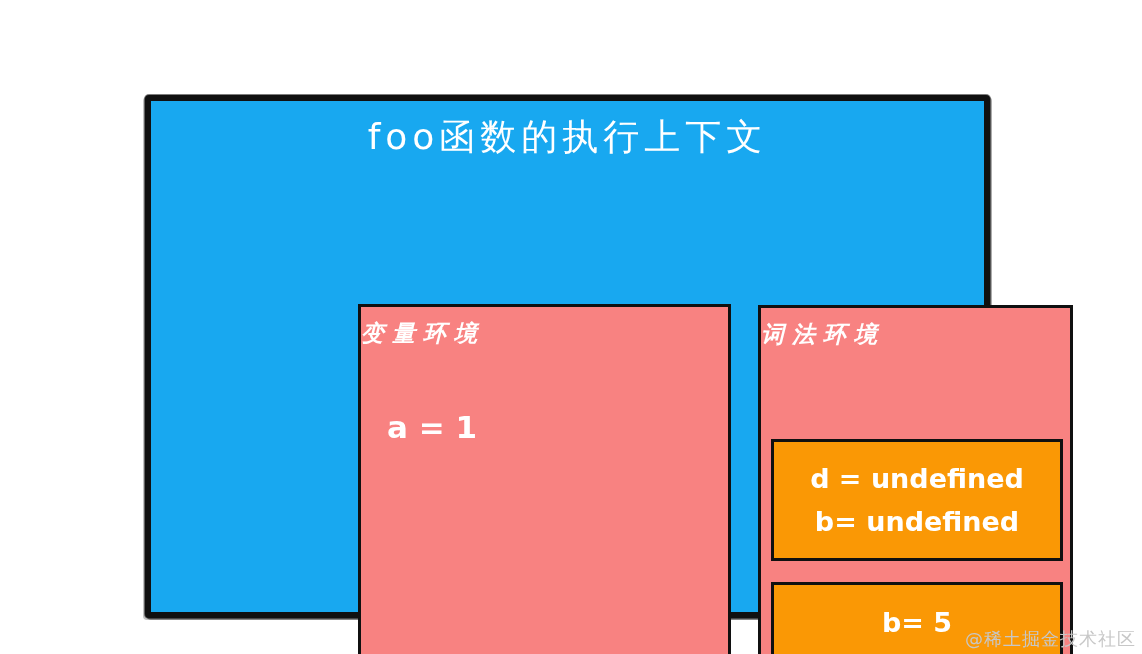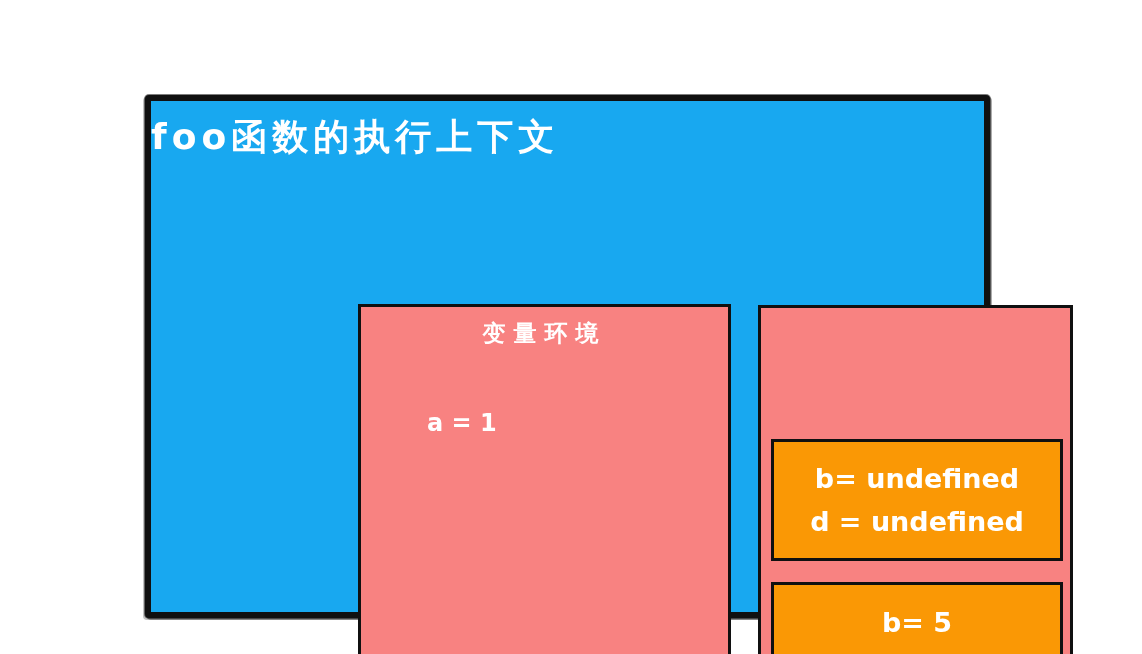--- a/index.html
+++ b/index.html
@@ -21,49 +21,48 @@
   
   .ec-box {
     position: absolute; left: 145px; top: 95px; width: 845px; height: 523px;
     background: var(--blue);
     border: 6px solid var(--border);
     border-radius: 4px;
     box-shadow: 0 0 0 1px rgba(16,16,16,.55), 2px 2px 0 0 rgba(16,16,16,.35), -2px 2px 0 0 rgba(16,16,16,.25);
   }
   .ec-title {
     position: absolute; left: 0; right: 0; top: 12px;
-    text-align: left;
+    text-align: center;
     color: var(--text);
-    font-size: 36px; font-weight: bold; letter-spacing: 5px;
+    font-size: 36px; font-weight: normal; letter-spacing: 5px;
     white-space: nowrap;
   }
 
   
   .env-box {
     position: absolute;
     background: var(--pink);
     border: 3px solid var(--border);
   }
   .var-env { left: 207px; top: 203px; width: 373px; height: 370px; }
   .lex-env { left: 607px; top: 204px; width: 315px; height: 369px; }
   .env-title {
     position: absolute; left: 0; right: 0; top: 11px;
-    text-align: center;
     color: var(--text);
     font-size: 23px; font-weight: bold; letter-spacing: 8px;
     white-space: nowrap;
+    font-style: italic;
   }
 
   
   .var-entry {
     position: absolute; left: 26px;
     color: var(--text);
-    font-size: 24px; font-weight: bold;
+    font-size: 31px; font-weight: bold;
     white-space: nowrap;
-    margin-left: 40px;
   }
   .entry-a { top: 102px; }
   .entry-c { top: 188px; }
 
   
   .lex-block {
     position: absolute; left: 10px; width: 292px;
     background: var(--orange);
     border: 3px solid var(--border);
     display: flex; flex-direction: column; align-items: center; justify-content: center;
@@ -91,27 +90,29 @@
   <div class="ec-box">
 
     <div class="ec-title">foo函数的执行上下文</div>
 
     <div class="env-box var-env">
       <div class="env-title">变量环境</div>
       <div class="var-entry entry-a">a = 1</div>
     </div>
 
     <div class="env-box lex-env">
+      <div class="env-title">词法环境</div>
 
       <div class="lex-block block-1">
+        <div>d = undefined</div>
         <div>b= undefined</div>
-        <div>d = undefined</div>
       </div>
 
       <div class="lex-block block-2">
         <div>b= 5</div>
       </div>
     </div>
 
   </div>
 
+  <div class="watermark">@稀土掘金技术社区</div>
 
 </div>
 
 </body></html>

